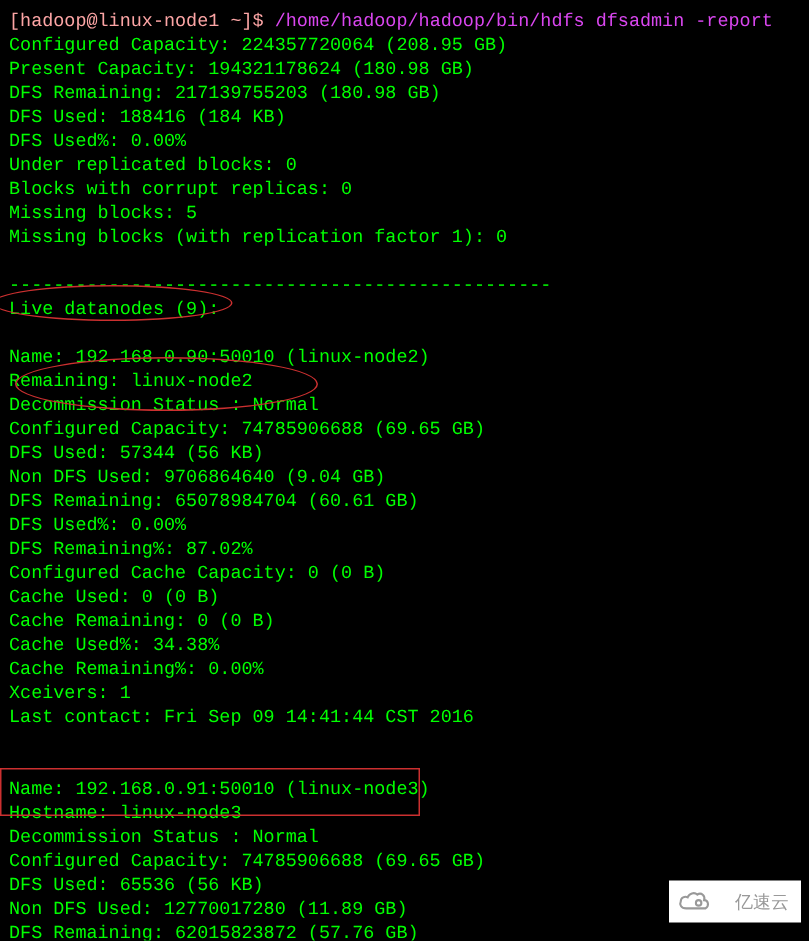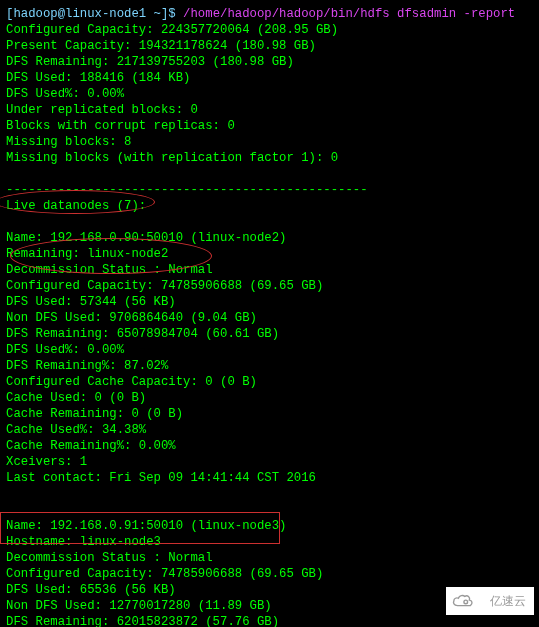--- a/index.html
+++ b/index.html
@@ -14,21 +14,21 @@
       height: 627px;
       box-sizing: border-box;
       position: relative;
       overflow: hidden;
     }
     .line {
       white-space: pre;
       font-family: inherit;
     }
     .prompt-user {
-      color: #7dd3fc;
+      color: #fca5a5;
     }
     .prompt-white {
       color: #d946ef;
     }
     .ellipse-1 {
       position: absolute;
       border: 1.5px solid #cc3030;
       border-radius: 50%;
       left: -5px;
       top: 190px;
@@ -80,25 +80,25 @@
 <body>
 
 <div class="line"><span class="prompt-user">[hadoop@linux-node1 ~]$</span><span class="prompt-white"> /home/hadoop/hadoop/bin/hdfs dfsadmin -report</span></div>
 <div class="line">Configured Capacity: 224357720064 (208.95 GB)</div>
 <div class="line">Present Capacity: 194321178624 (180.98 GB)</div>
 <div class="line">DFS Remaining: 217139755203 (180.98 GB)</div>
 <div class="line">DFS Used: 188416 (184 KB)</div>
 <div class="line">DFS Used%: 0.00%</div>
 <div class="line">Under replicated blocks: 0</div>
 <div class="line">Blocks with corrupt replicas: 0</div>
-<div class="line">Missing blocks: 8</div>
+<div class="line">Missing blocks: 5</div>
 <div class="line">Missing blocks (with replication factor 1): 0</div>
 <div class="blank"></div>
 <div class="line">-------------------------------------------------</div>
-<div class="line">Live datanodes (7):</div>
+<div class="line">Live datanodes (9):</div>
 <div class="blank"></div>
 <div class="line">Name: 192.168.0.90:50010 (linux-node2)</div>
 <div class="line">Remaining: linux-node2</div>
 <div class="line">Decommission Status : Normal</div>
 <div class="line">Configured Capacity: 74785906688 (69.65 GB)</div>
 <div class="line">DFS Used: 57344 (56 KB)</div>
 <div class="line">Non DFS Used: 9706864640 (9.04 GB)</div>
 <div class="line">DFS Remaining: 65078984704 (60.61 GB)</div>
 <div class="line">DFS Used%: 0.00%</div>
 <div class="line">DFS Remaining%: 87.02%</div>

